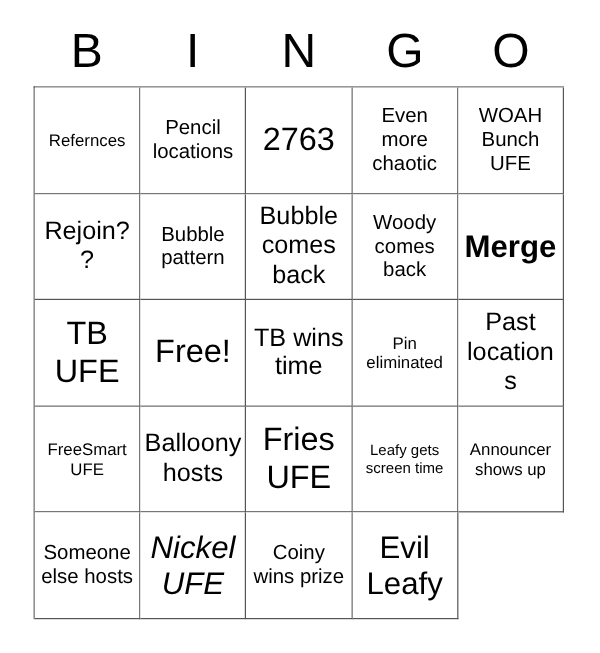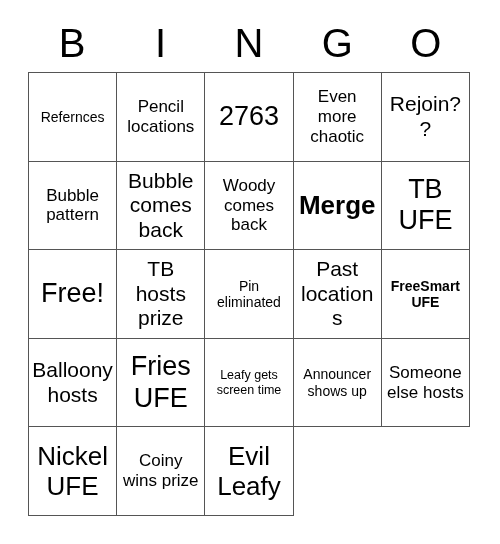--- a/index.html
+++ b/index.html
@@ -101,20 +101,23 @@
       </div>
     <div class="bingo-cell" style="border-right-color: rgb(85, 85, 85); border-bottom-color: rgb(85, 85, 85);">
         <span class="cell-text fs-md">Pencil locations</span>
       </div>
     <div class="bingo-cell" style="border-right-color: rgb(85, 85, 85); border-bottom-color: rgb(85, 85, 85);">
         <span class="cell-text fs-xxl">2763</span>
       </div>
     <div class="bingo-cell" style="border-right-color: rgb(85, 85, 85); border-bottom-color: rgb(85, 85, 85);">
         <span class="cell-text fs-md">Even more chaotic</span>
       </div>
+    <div class="bingo-cell" style="border-right-color: rgb(85, 85, 85); border-bottom-color: rgb(85, 85, 85);">
+        <span class="cell-text fs-md">WOAH Bunch UFE</span>
+      </div>
 
     <div class="bingo-cell" style="border-right-color: rgb(85, 85, 85); border-bottom-color: rgb(85, 85, 85);">
         <span class="cell-text fs-lg">Rejoin??</span>
       </div>
     <div class="bingo-cell" style="border-right-color: rgb(85, 85, 85); border-bottom-color: rgb(85, 85, 85);">
         <span class="cell-text fs-md">Bubble pattern</span>
       </div>
     <div class="bingo-cell" style="border-right-color: rgb(85, 85, 85); border-bottom-color: rgb(85, 85, 85);">
         <span class="cell-text fs-lg">Bubble comes back</span>
       </div>
@@ -125,49 +128,49 @@
         <span class="cell-text fs-xl">Merge</span>
       </div>
 
     <div class="bingo-cell" style="border-right-color: rgb(85, 85, 85); border-bottom-color: rgb(85, 85, 85);">
         <span class="cell-text fs-xxl">TB UFE</span>
       </div>
     <div class="bingo-cell" style="border-right-color: rgb(85, 85, 85); border-bottom-color: rgb(85, 85, 85);">
         <span class="cell-text fs-xxl">Free!</span>
       </div>
     <div class="bingo-cell" style="border-right-color: rgb(85, 85, 85); border-bottom-color: rgb(85, 85, 85);">
-        <span class="cell-text fs-lg">TB hosts prize</span>
+        <span class="cell-text fs-lg">TB wins time</span>
       </div>
     <div class="bingo-cell" style="border-right-color: rgb(85, 85, 85); border-bottom-color: rgb(85, 85, 85);">
         <span class="cell-text fs-sm">Pin eliminated</span>
       </div>
 
     <div class="bingo-cell" style="border-right-color: rgb(85, 85, 85); border-bottom-color: rgb(85, 85, 85);">
         <span class="cell-text fs-lg">Past locations</span>
       </div>
-    <div class="bingo-cell" style="border-right-color: rgb(85, 85, 85); border-bottom-color: rgb(85, 85, 85); font-weight: bold;">
+    <div class="bingo-cell" style="border-right-color: rgb(85, 85, 85); border-bottom-color: rgb(85, 85, 85);">
         <span class="cell-text fs-sm">FreeSmart UFE</span>
       </div>
     <div class="bingo-cell" style="border-right-color: rgb(85, 85, 85); border-bottom-color: rgb(85, 85, 85);">
         <span class="cell-text fs-lg">Balloony hosts</span>
       </div>
     <div class="bingo-cell" style="border-right-color: rgb(85, 85, 85); border-bottom-color: rgb(85, 85, 85);">
         <span class="cell-text fs-xxl">Fries UFE</span>
       </div>
     <div class="bingo-cell" style="border-right-color: rgb(85, 85, 85); border-bottom-color: rgb(85, 85, 85);">
         <span class="cell-text fs-xs">Leafy gets screen time</span>
       </div>
 
     <div class="bingo-cell" style="border-right-color: rgb(85, 85, 85); border-bottom-color: rgb(85, 85, 85); text-align: center;">
         <span class="cell-text fs-sm">Announcer shows up</span>
       </div>
     <div class="bingo-cell" style="border-right-color: rgb(85, 85, 85); border-bottom-color: rgb(85, 85, 85);">
         <span class="cell-text fs-md">Someone else hosts</span>
       </div>
-    <div class="bingo-cell" style="border-right-color: rgb(85, 85, 85); border-bottom-color: rgb(85, 85, 85);">
+    <div class="bingo-cell" style="border-right-color: rgb(85, 85, 85); border-bottom-color: rgb(85, 85, 85); font-style: italic;">
         <span class="cell-text fs-xl">Nickel UFE</span>
       </div>
     <div class="bingo-cell" style="border-right-color: rgb(85, 85, 85); border-bottom-color: rgb(85, 85, 85);">
         <span class="cell-text fs-md">Coiny wins prize</span>
       </div>
     <div class="bingo-cell" style="border-right-color: rgb(85, 85, 85); border-bottom-color: rgb(85, 85, 85);">
         <span class="cell-text fs-xl">Evil Leafy</span>
       </div>
   </div>
 

